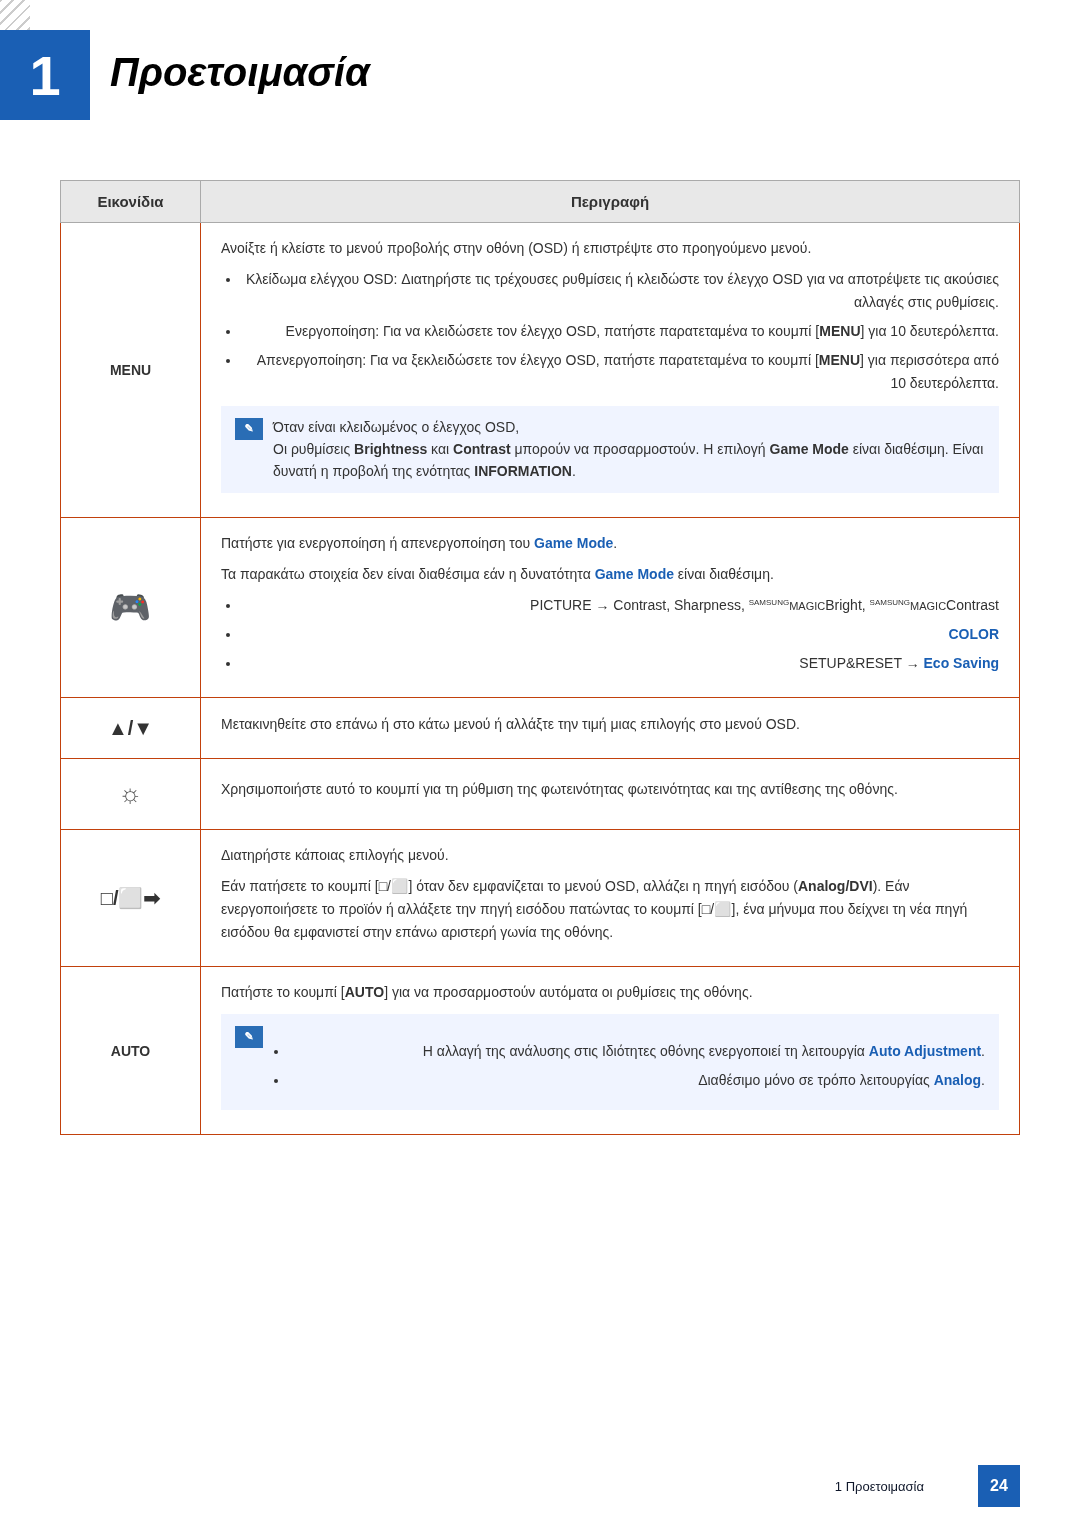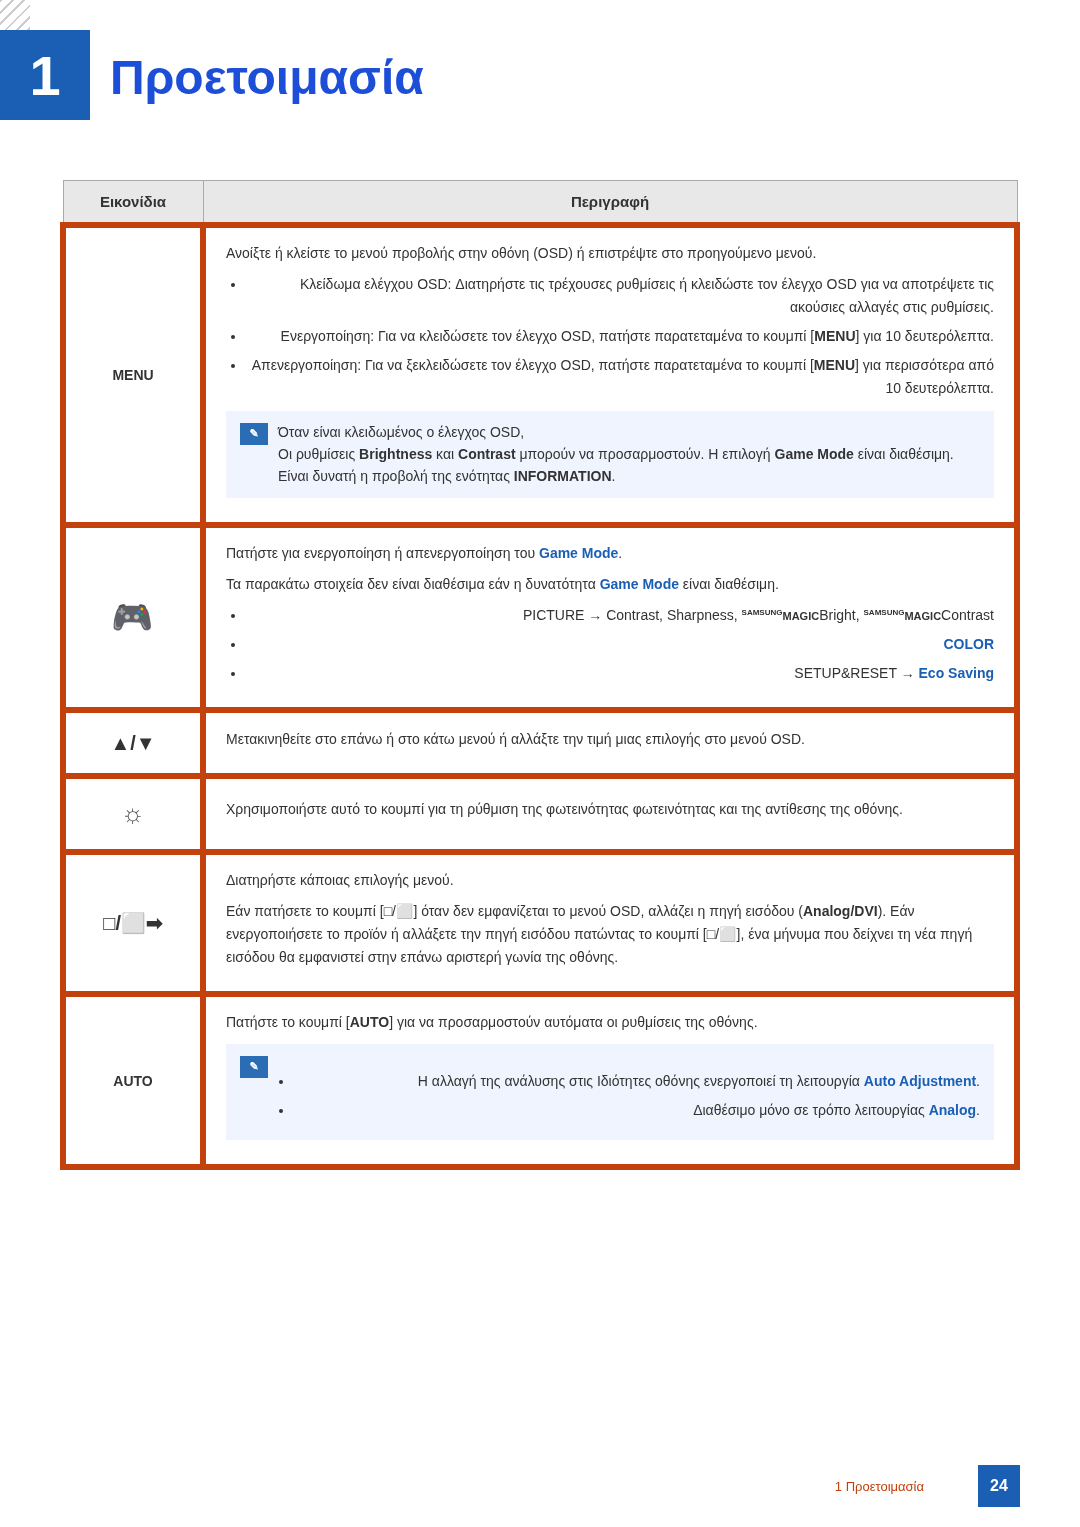--- a/index.html
+++ b/index.html
@@ -39,24 +39,25 @@
       flex-shrink: 0;
     }
 
     .chapter-number {
       font-size: 56px;
       font-weight: bold;
       color: #fff;
     }
 
     .chapter-title {
-      font-size: 48px;
-      font-weight: bold;
-      color: #1d4ed8;
+      font-size: 40px;
+      font-weight: bold;
+      color: #000000;
       padding-top: 20px;
+      font-style: italic;
     }
 
     
     .stripe-bg {
       position: absolute;
       top: 0;
       left: 0;
       width: 30px;
       height: 120px;
       background: repeating-linear-gradient(
@@ -85,21 +86,21 @@
       background: #e8e8e8;
       border: 1px solid #aaa;
       padding: 12px 20px;
       text-align: center;
       font-size: 15px;
       font-weight: bold;
       color: #333;
     }
 
     .info-table td {
-      border: 6px solid #c2410c;
+      border: 1px solid #c2410c;
       padding: 14px 20px;
       vertical-align: middle;
       font-size: 14px;
       line-height: 1.6;
     }
 
     .icon-cell {
       text-align: center;
       width: 140px;
       vertical-align: middle;
@@ -197,39 +198,39 @@
       position: absolute;
       bottom: 20px;
       right: 60px;
       display: flex;
       align-items: center;
       gap: 10px;
     }
 
     .footer-text {
       font-size: 13px;
-      color: #c2410c;
+      color: #0f172a;
     }
 
     .footer-page {
       background: #1a5fb4;
       color: #fff;
       font-size: 16px;
       font-weight: bold;
       width: 42px;
       height: 42px;
       display: flex;
       align-items: center;
       justify-content: center;
       margin-left: 44px;
     }
 
     .samsung-magic {
       font-size: 11px;
-      font-weight: bold;
+      font-weight: normal;
       margin-top: 48px;
     }
   </style>
 </head>
 <body>
 
 <div class="page-wrapper">
 
   <div class="stripe-bg"></div>
 

